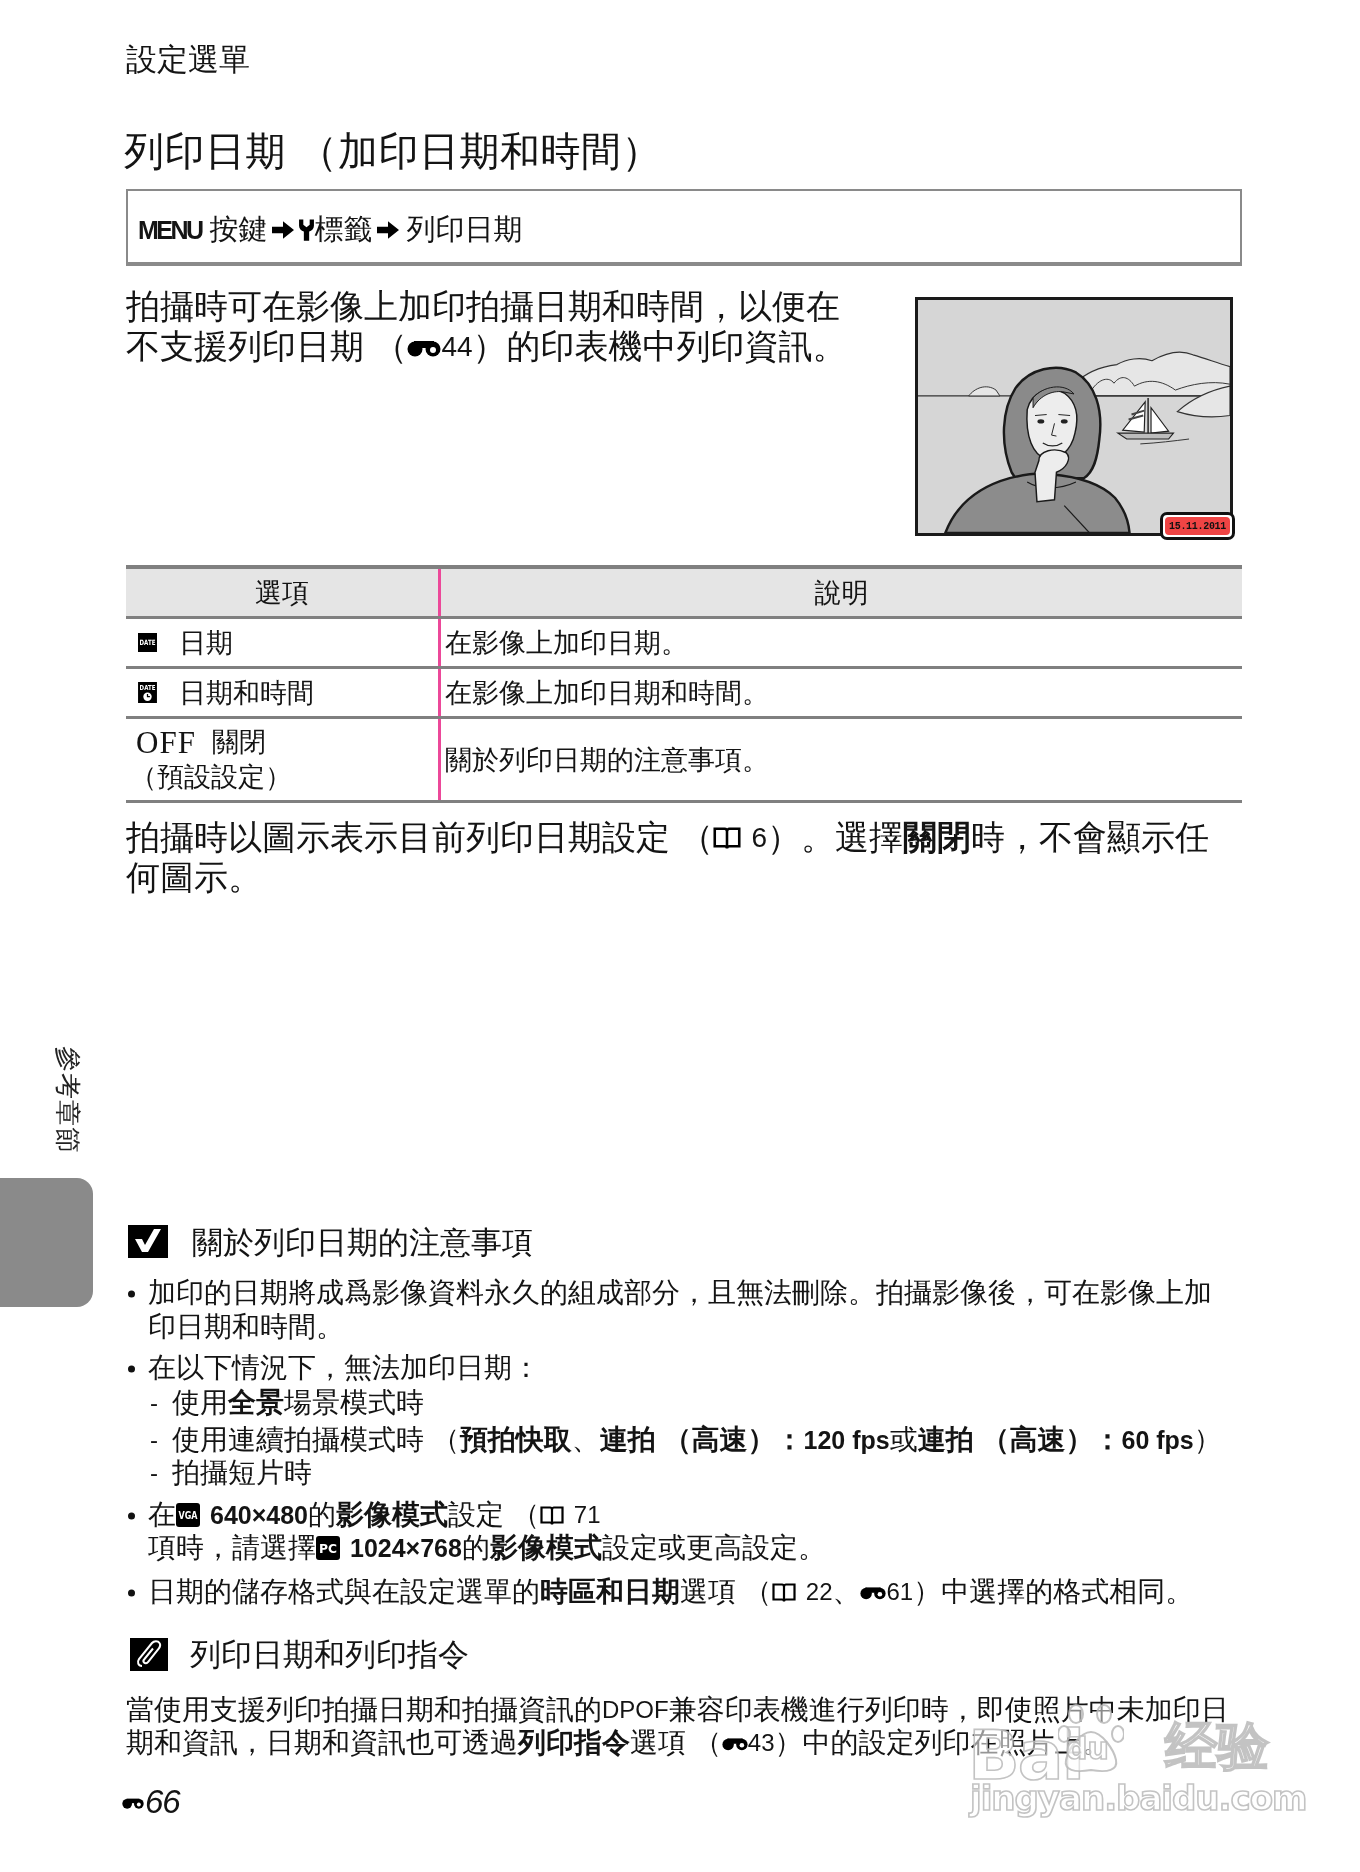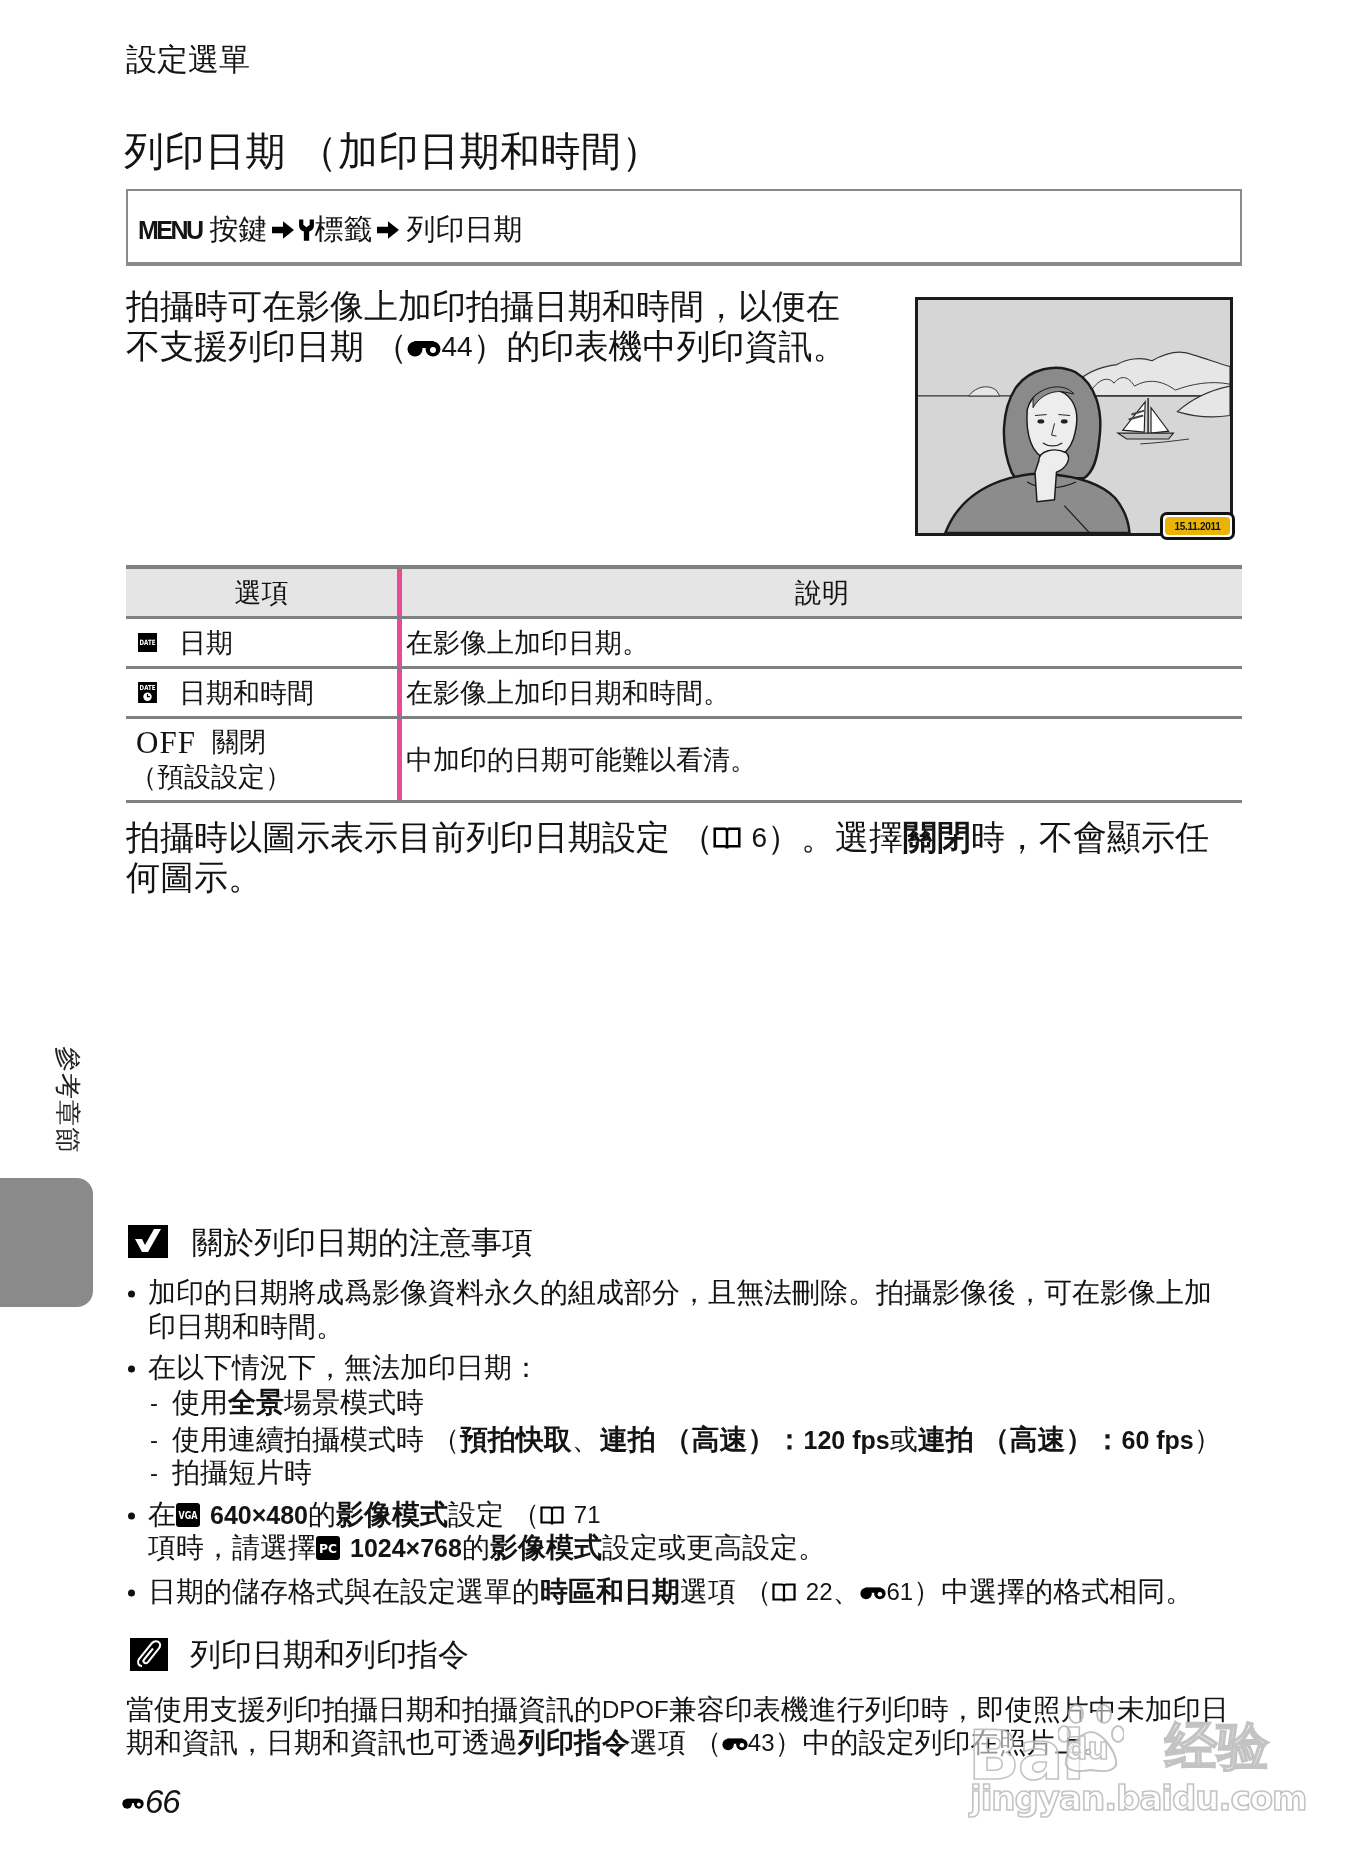--- a/index.html
+++ b/index.html
@@ -15,25 +15,25 @@
 #section-label{left:126px;top:60px;font-size:31px}
 #page-title{left:124px;top:151px;font-size:40px;letter-spacing:0.5px}
 #menu-box{position:absolute;left:126px;top:189px;width:1116px;height:77px;border:2px solid #8a8a8a;border-bottom:4px solid #8a8a8a}
 #menu-line{left:10px;top:39px;font-size:29px}
 .menu-key{font-weight:bold;font-size:25px;letter-spacing:-2.5px;margin-right:8px;font-family:"Liberation Sans",sans-serif}
 
 .intro{left:126px;font-size:34px}
 
 #illus{position:absolute;left:915px;top:297px;width:318px;height:239px;border:3px solid #1a1a1a;background:#d6d6d6;overflow:hidden}
 #date-badge{position:absolute;left:1160px;top:512px;width:75px;height:28px;border:3px solid #111;border-radius:7px;background:#fff;padding:2px}
-#date-badge-inner{width:100%;height:100%;background:#eab308;border-radius:4px;display:flex;align-items:center;justify-content:center;font-size:10px;font-weight:bold;color:#111;font-family:Liberation Sans, sans-serif;letter-spacing:-0.3px}
+#date-badge-inner{width:100%;height:100%;background:#ef4444;border-radius:4px;display:flex;align-items:center;justify-content:center;font-size:10px;font-weight:bold;color:#111;font-family:Liberation Mono, monospace;letter-spacing:-0.3px}
 
 #opt-table{position:absolute;left:126px;top:565px;width:1116px;border-top:4px solid #808080}
 .trow{display:flex;border-bottom:3px solid #808080}
-.tcell1{width:276px;border-right:5px solid #ec4899;display:flex;align-items:center;padding-left:12px;font-size:27px}
+.tcell1{width:315px;border-right:3px solid #ec4899;display:flex;align-items:center;padding-left:12px;font-size:27px}
 .tcell2{flex:1;display:flex;align-items:center;padding-left:4px;font-size:27px}
 .thead{background:#e5e5e5}
 .thead .tcell1,.thead .tcell2{justify-content:center;padding-left:0}
 .off-text{font-family:Liberation Serif, serif;font-size:31px;letter-spacing:1px;margin-right:16px}
 
 .inote{left:126px;font-size:34px}
 
 #side-label{position:absolute;left:50px;top:1046px;font-size:26px;writing-mode:vertical-rl;text-orientation:sideways;letter-spacing:1px;color:#222}
 #side-tab{position:absolute;left:0;top:1178px;width:93px;height:129px;background:#8a8a8a;border-radius:0 16px 16px 0}
 
@@ -145,21 +145,21 @@
     <div class="tcell2">在影像上加印日期和時間。</div>
   </div>
   <div class="trow" style="height:84px">
     <div class="tcell1" style="flex-direction:column;align-items:flex-start;justify-content:center;padding-left:10px;line-height:35px">
       <div style="display:flex;align-items:center;white-space:nowrap">
         <span class="off-text">OFF</span>
         <span>關閉</span>
       </div>
       <div style="white-space:nowrap;margin-left:-6px">（預設設定）</div>
     </div>
-    <div class="tcell2">中加印的日期可能難以看清。</div>
+    <div class="tcell2">關於列印日期的注意事項。</div>
   </div>
 </div>
 
 <div class="ln inote" style="top:838px">
   <span>拍攝時以圖示表示目前列印日期設定 （</span>
   <svg class="ico" width="28" height="24" viewBox="0 0 24 20">
       <path d="M1.5 2 H10 C11 2 12 3 12 4.5 C12 3 13 2 14 2 H22.5 V17 H14 C13 17 12 18 12 19 C12 18 11 17 10 17 H1.5 Z M12 4.5 V19" fill="none" stroke="#000" stroke-width="2.2"></path>
     </svg>
   <span class="sp"></span>
   <span class="lat" style="font-size:28px">6</span>

